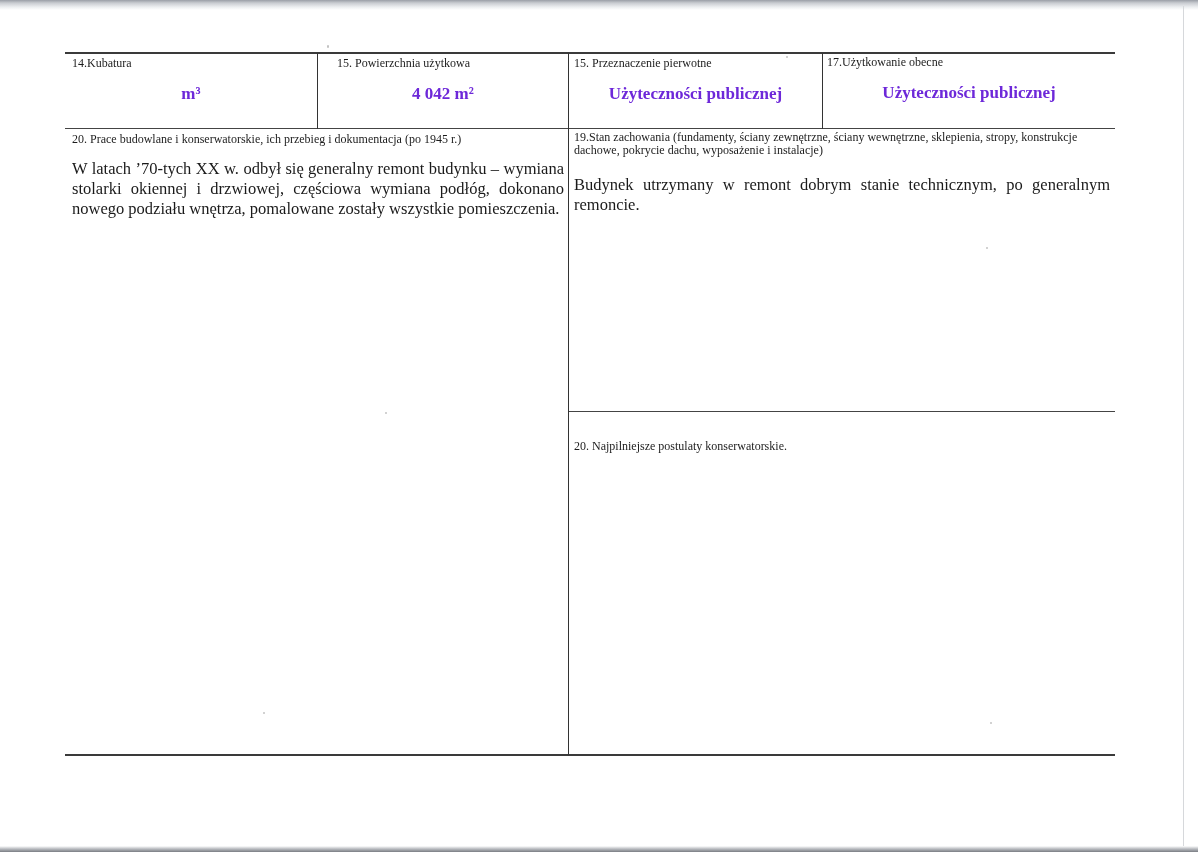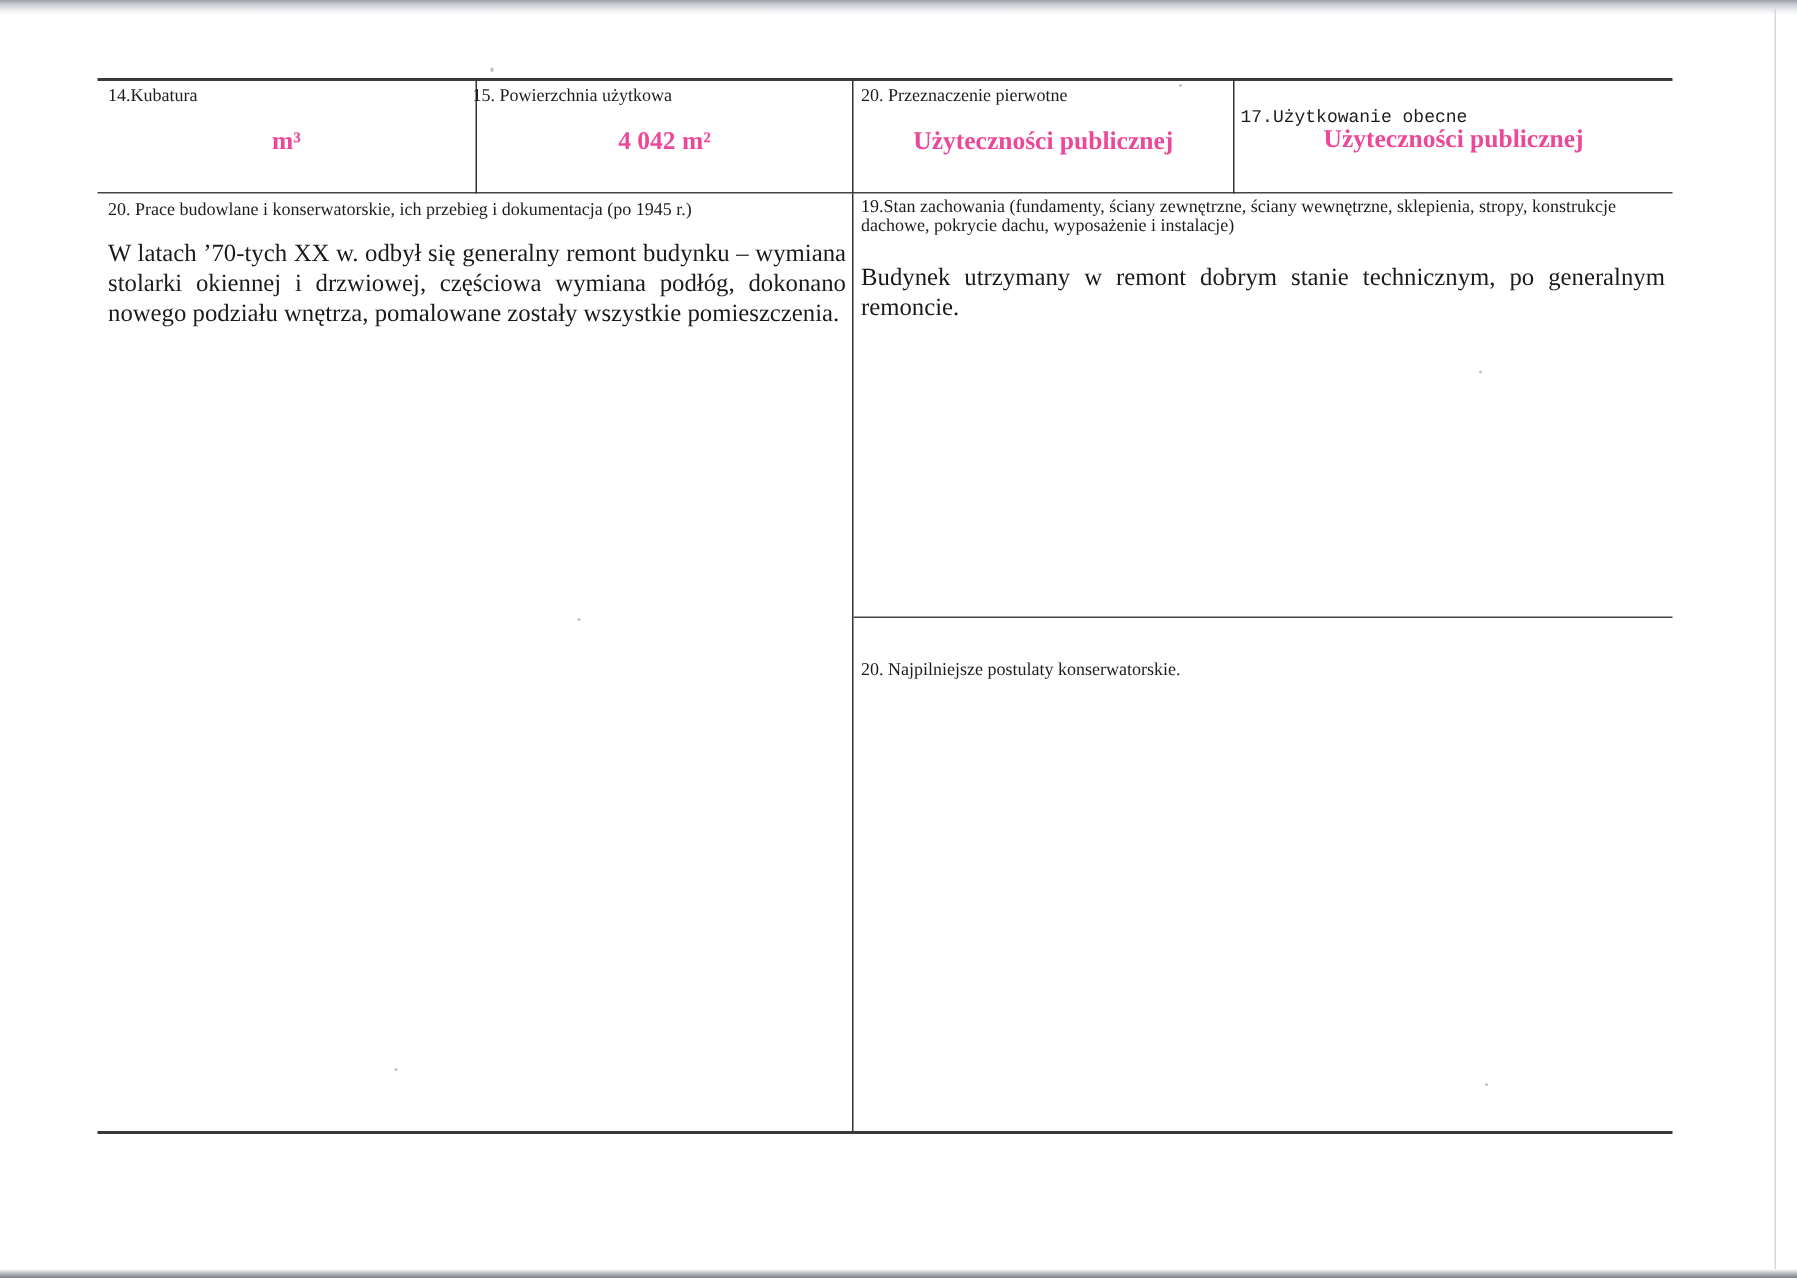--- a/index.html
+++ b/index.html
@@ -60,21 +60,21 @@
       white-space: nowrap;
     }
     .field-label.wrap {
       white-space: normal;
     }
     .field-value-bold {
       position: absolute;
       font-weight: bold;
       font-size: 17px;
       text-align: center;
-      color: #ec4899;
+      color: #6d28d9;
     }
     .field-body {
       position: absolute;
       font-size: 16.5px;
       line-height: 20px;
       text-align: justify;
       color: #1a1a1a;
     }
     .speck {
       position: absolute;
@@ -102,31 +102,31 @@
   <div class="vline" style="left:568px; top:53px; height:76px;"></div>
   <div class="vline" style="left:822px; top:53px; height:76px;"></div>
   <div class="vline" style="left:568px; top:129px; height:626px;"></div>
 
   <section>
     <div class="field-label" style="left:72px; top:57px;">14.Kubatura</div>
     <div class="field-value-bold" style="left:65px; top:84px; width:252px;">m³</div>
   </section>
 
   <section>
-    <div class="field-label" style="left:315px; top:57px;">15. Powierzchnia użytkowa</div>
+    <div class="field-label" style="left:337px; top:57px;">15. Powierzchnia użytkowa</div>
     <div class="field-value-bold" style="left:318px; top:84px; width:250px;">4 042 m²</div>
   </section>
 
   <section>
-    <div class="field-label" style="left:574px; top:57px;">20. Przeznaczenie pierwotne</div>
+    <div class="field-label" style="left:574px; top:57px;">15. Przeznaczenie pierwotne</div>
     <div class="field-value-bold" style="left:569px; top:84px; width:253px;">Użyteczności publicznej</div>
   </section>
 
   <section>
-    <div class="field-label" style="left:827px; top:72px;font-family:Liberation Mono, monospace;">17.Użytkowanie obecne</div>
+    <div class="field-label" style="left:827px; top:56px;">17.Użytkowanie obecne</div>
     <div class="field-value-bold" style="left:823px; top:83px; width:292px;">Użyteczności publicznej</div>
   </section>
 
   <section>
     <div class="field-label" style="left:72px; top:133px;">20. Prace budowlane i konserwatorskie, ich przebieg i dokumentacja (po 1945 r.)</div>
     <div class="field-body" style="left:72px; top:159px; width:492px;">W latach ’70-tych XX w. odbył się generalny remont budynku – wymiana stolarki okiennej i drzwiowej, częściowa wymiana podłóg, dokonano nowego podziału wnętrza, pomalowane zostały wszystkie pomieszczenia.</div>
   </section>
 
   <section>
     <div class="field-label wrap" style="left:574px; top:131px; width:538px;">19.Stan zachowania (fundamenty, ściany zewnętrzne, ściany wewnętrzne, sklepienia, stropy, konstrukcje dachowe, pokrycie dachu, wyposażenie i instalacje)</div>

